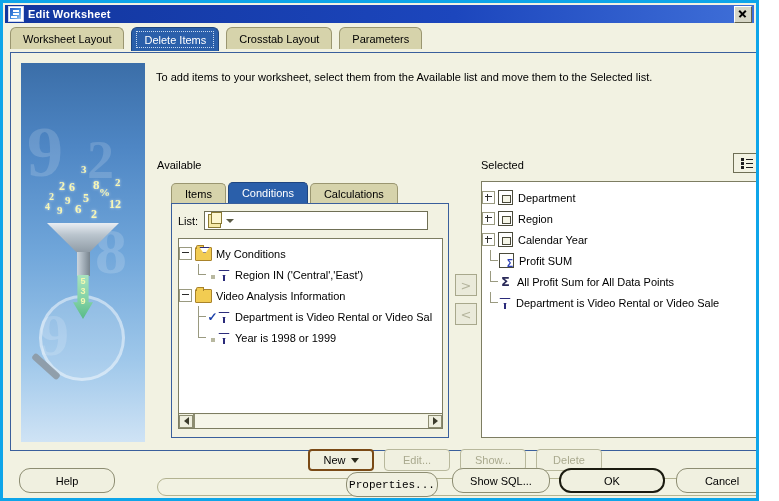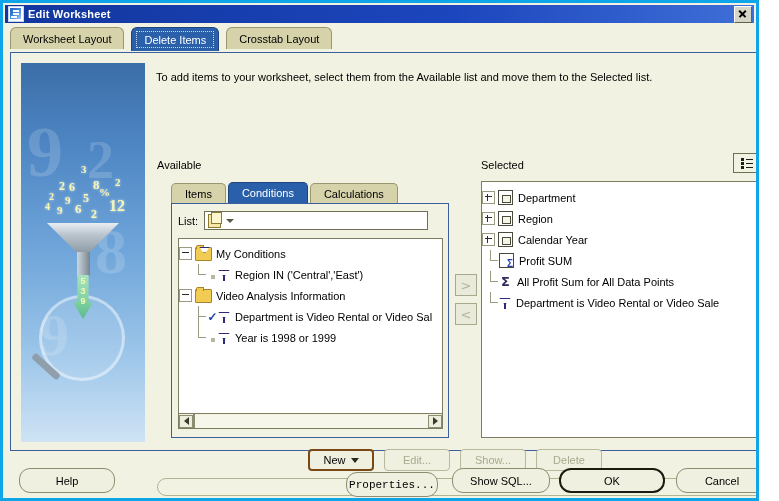--- a/index.html
+++ b/index.html
@@ -668,40 +668,43 @@
   <div class="tabstrip">
     <div class="tab">
         <span>Worksheet Layout</span>
       </div>
     <div class="tab active">
         <span>Delete Items</span>
       </div>
     <div class="tab">
         <span>Crosstab Layout</span>
       </div>
+    <div class="tab">
+        <span>Parameters</span>
+      </div>
   </div>
 
   <div class="body-panel">
 
     <div class="illus">
       <div class="ghost g1">9</div>
       <div class="ghost g2">2</div>
       <div class="ghost g3">8</div>
       <div class="ghost g4">9</div>
       <div class="numbers">
         <span style="left:38px; top:0px;  font-size:11px;">3</span>
         <span style="left:50px; top:14px; font-size:13px;">8</span>
         <span style="left:72px; top:13px; font-size:11px;">2</span>
         <span style="left:16px; top:16px; font-size:12px;">2</span>
         <span style="left:26px; top:17px; font-size:12px;">6</span>
         <span style="left:56px; top:23px; font-size:11px;">%</span>
         <span style="left:6px;  top:28px; font-size:10px;">2</span>
         <span style="left:22px; top:31px; font-size:11px;">9</span>
         <span style="left:40px; top:28px; font-size:12px;">5</span>
-        <span style="left:66px; top:34px; font-size:16px;">12</span>
+        <span style="left:66px; top:34px; font-size:12px;">12</span>
         <span style="left:2px;  top:38px; font-size:10px;">4</span>
         <span style="left:14px; top:41px; font-size:11px;">9</span>
         <span style="left:32px; top:38px; font-size:13px;">6</span>
         <span style="left:48px; top:44px; font-size:12px;">2</span>
       </div>
       <div class="glass"></div>
       <div class="glass-handle"></div>
       <div class="funnel"></div>
       <div class="funnel-stem"></div>
       <div class="arrow">

